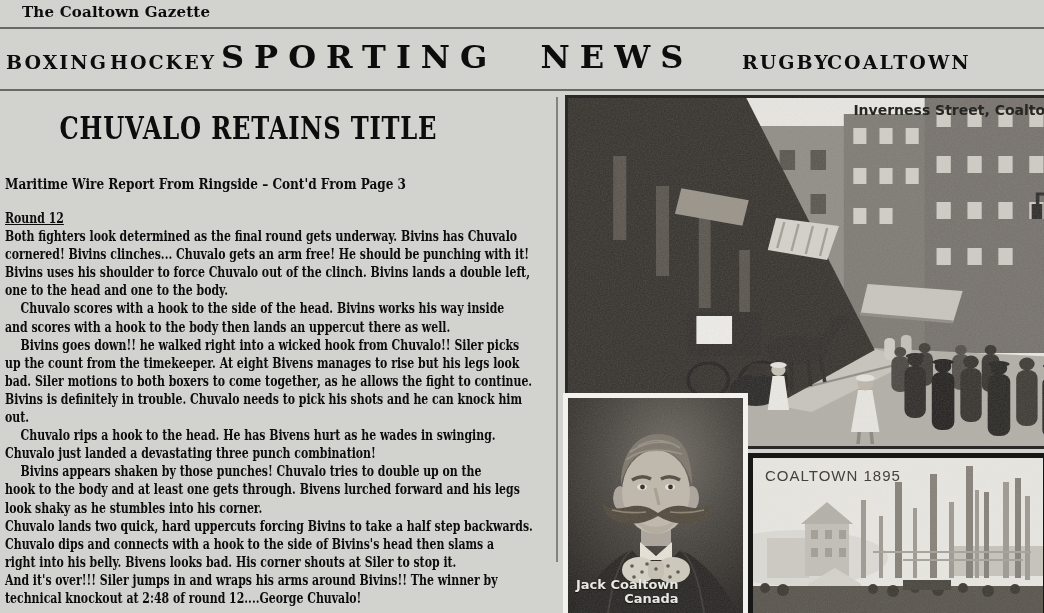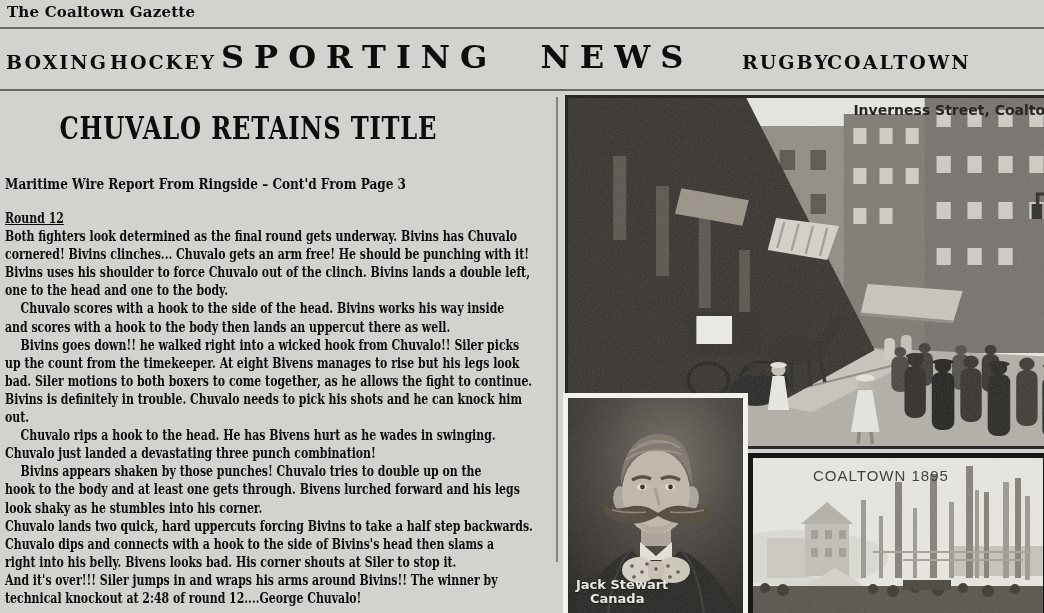--- a/index.html
+++ b/index.html
@@ -2,21 +2,21 @@
 <html><head>
 <meta charset="utf-8">
 <style>
   html,body{margin:0;padding:0;}
   body{
     width:1044px;height:613px;position:relative;overflow:hidden;
     background:#d2d2cf;color:#0d0d0d;
     font-family:"DejaVu Serif", serif;
   }
   
-  .masthead{position:absolute;top:3px;left:7px;font-size:15px;font-weight:bold;letter-spacing:.2px;}
+  .masthead{position:absolute;top:3px;left:22px;font-size:15px;font-weight:bold;letter-spacing:.2px;}
   .hrule{position:absolute;left:0;width:1044px;height:2px;background:#696966;}
   .hrule.top{top:27px;}
   .hrule.mid{top:89px;}
   .nav-item{position:absolute;top:51px;font-size:19px;font-weight:bold;letter-spacing:2px;white-space:nowrap;cursor:pointer;}
   .brand{position:absolute;left:221px;top:38px;font-size:32px;font-weight:bold;
          letter-spacing:10px;word-spacing:22px;white-space:nowrap;}
   .vrule{position:absolute;left:556px;top:97px;width:2px;height:465px;background:#82827e;}
   
   .article{position:absolute;left:5px;top:108px;width:710px;
            transform:scaleX(0.78);transform-origin:0 0;}
@@ -28,24 +28,24 @@
   
   .photo{position:absolute;box-sizing:border-box;overflow:hidden;}
   .photo svg{display:block;width:100%;height:100%;}
   .photo-street{left:565px;top:95px;width:560px;height:354px;border:3px solid #2b2927;background:#b9b6b0;z-index:1;}
   .street-caption{position:absolute;top:4px;right:54px;
     font-family:"DejaVu Sans", sans-serif;font-weight:bold;font-size:14px;color:#262622;}
   .photo-portrait{left:563px;top:393px;width:185px;height:225px;border:5px solid #f2f1ed;background:#2c2a28;z-index:2;}
   .portrait-caption{position:absolute;left:8px;bottom:7px;
     font-family:"DejaVu Sans", sans-serif;font-weight:bold;font-size:13px;line-height:14px;color:#e9e8e2;
     text-shadow:0 1px 1px rgba(0,0,0,.6);}
-  .portrait-caption .line2{display:block;margin-left:14px;}
+  .portrait-caption .line2{display:block;margin-left:14px;text-align:right;}
   .photo-industrial{left:748px;top:453px;width:300px;height:165px;border:5px solid #171715;background:#e8e7e2;z-index:1;}
   .industrial-caption{position:absolute;left:12px;top:9px;
-    font-family:"Liberation Sans", sans-serif;font-size:15px;letter-spacing:1px;color:#45423d;margin-left:48px;}
+    font-family:"Liberation Sans", sans-serif;font-size:15px;letter-spacing:1px;color:#45423d;}
 </style>
 </head>
 <body>
 
 <div class="masthead">The Coaltown Gazette</div>
 <div class="hrule top"></div>
 <div class="hrule mid"></div>
 
 <div class="nav-item" style="left:6px">BOXING</div>
 <div class="nav-item" style="left:110px">HOCKEY</div>
@@ -370,16 +370,16 @@
 
       <path d="M-1,-2 Q2,10 3,15" stroke="#a49d8f" stroke-width="3" fill="none"></path>
 
       <path d="M2,23 Q-12,13 -28,17 Q-44,21 -54,14 Q-50,30 -34,33 Q-14,36 2,26 Z" fill="#4e463a"></path>
       <path d="M2,23 Q16,13 32,17 Q48,21 58,14 Q54,30 38,33 Q18,36 2,26 Z" fill="#4e463a"></path>
       <path d="M-10,22 Q-28,24 -44,20 M14,22 Q32,24 48,20" stroke="#8a8170" stroke-width="1.6" fill="none"></path>
     </g>
     <rect width="175" height="215" filter="url(#grainC)"></rect>
   </svg>
   <div class="portrait-caption">
-    <span>Jack Stewart</span>
+    <span>Jack Coaltown</span>
     <span class="line2">Canada</span>
   </div>
 </div>
 
 </body></html>

